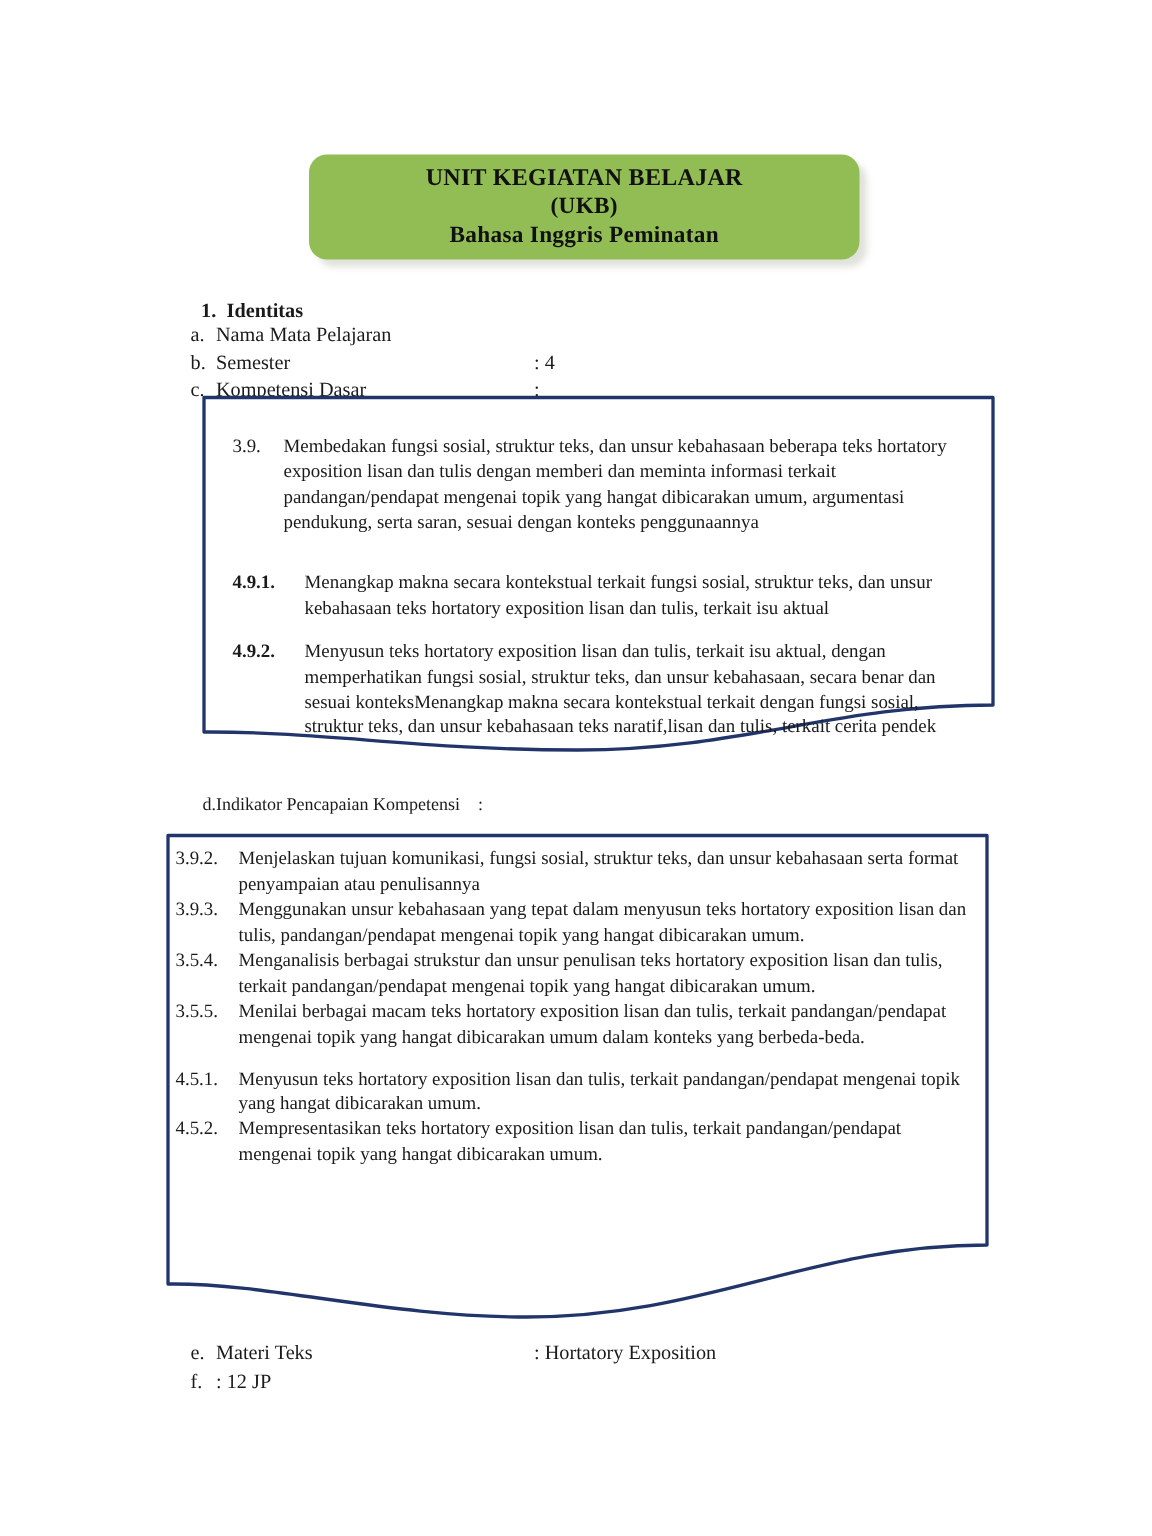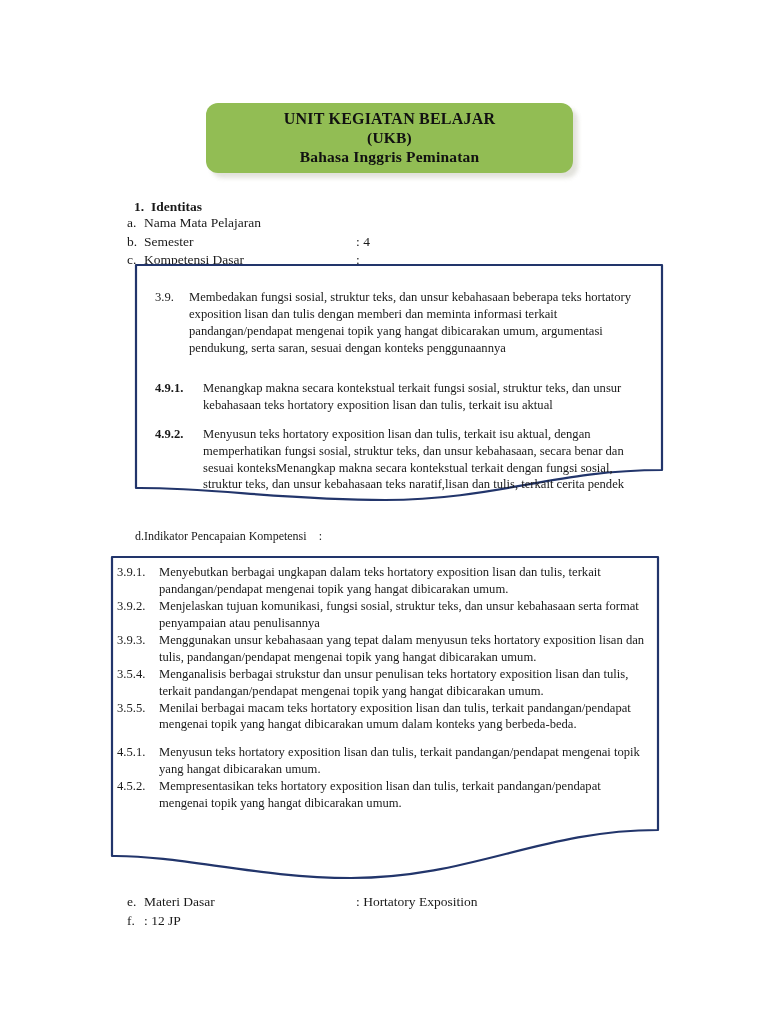--- a/index.html
+++ b/index.html
@@ -215,24 +215,20 @@
   <div class="ind-heading">
     <span class="lt">d.</span><span>Indikator Pencapaian Kompetensi</span><span class="colon">:</span>
   </div>
 
   <div class="docbox ind-box">
     <svg width="548" height="330" viewBox="0 0 548 330">
       <path d="M1,1 L547,1 L547,274 C430,274 360,322 240,322 C150,322 70,300 5,300 L1,300 Z" fill="#ffffff" stroke="#22356b" stroke-width="2.2" stroke-linejoin="round"></path>
     </svg>
     <div class="docbox-content ind-content">
       <div class="ind-item">
-        <span class="ind-code">3.9.1.</span>
-        <span class="ind-text">Menyebutkan berbagai ungkapan dalam teks hortatory exposition lisan dan tulis, terkait pandangan/pendapat mengenai topik yang hangat dibicarakan umum.</span>
-      </div>
-      <div class="ind-item">
         <span class="ind-code">3.9.2.</span>
         <span class="ind-text">Menjelaskan tujuan komunikasi, fungsi sosial, struktur teks, dan unsur kebahasaan serta format penyampaian atau penulisannya</span>
       </div>
       <div class="ind-item">
         <span class="ind-code">3.9.3.</span>
         <span class="ind-text">Menggunakan unsur kebahasaan yang tepat dalam menyusun teks hortatory exposition lisan dan tulis, pandangan/pendapat mengenai topik yang hangat dibicarakan umum.</span>
       </div>
       <div class="ind-item">
         <span class="ind-code">3.5.4.</span>
         <span class="ind-text">Menganalisis berbagai strukstur dan unsur penulisan teks hortatory exposition lisan dan tulis, terkait pandangan/pendapat mengenai topik yang hangat dibicarakan umum.</span>
@@ -251,21 +247,21 @@
       <div class="ind-item">
         <span class="ind-code">4.5.2.</span>
         <span class="ind-text">Mempresentasikan teks hortatory exposition lisan dan tulis, terkait pandangan/pendapat mengenai topik yang hangat dibicarakan umum.</span>
       </div>
     </div>
   </div>
 
   <div class="footer-list">
     <div class="footer-row">
       <span class="f-letter">e.</span>
-      <span class="f-label">Materi Dasar</span>
+      <span class="f-label">Materi Teks</span>
       <span class="f-value">: Hortatory Exposition</span>
     </div>
     <div class="footer-row">
       <span class="f-letter">f.</span>
       <span class="f-value">: 12 JP</span>
     </div>
   </div>
 
 </div>
 

